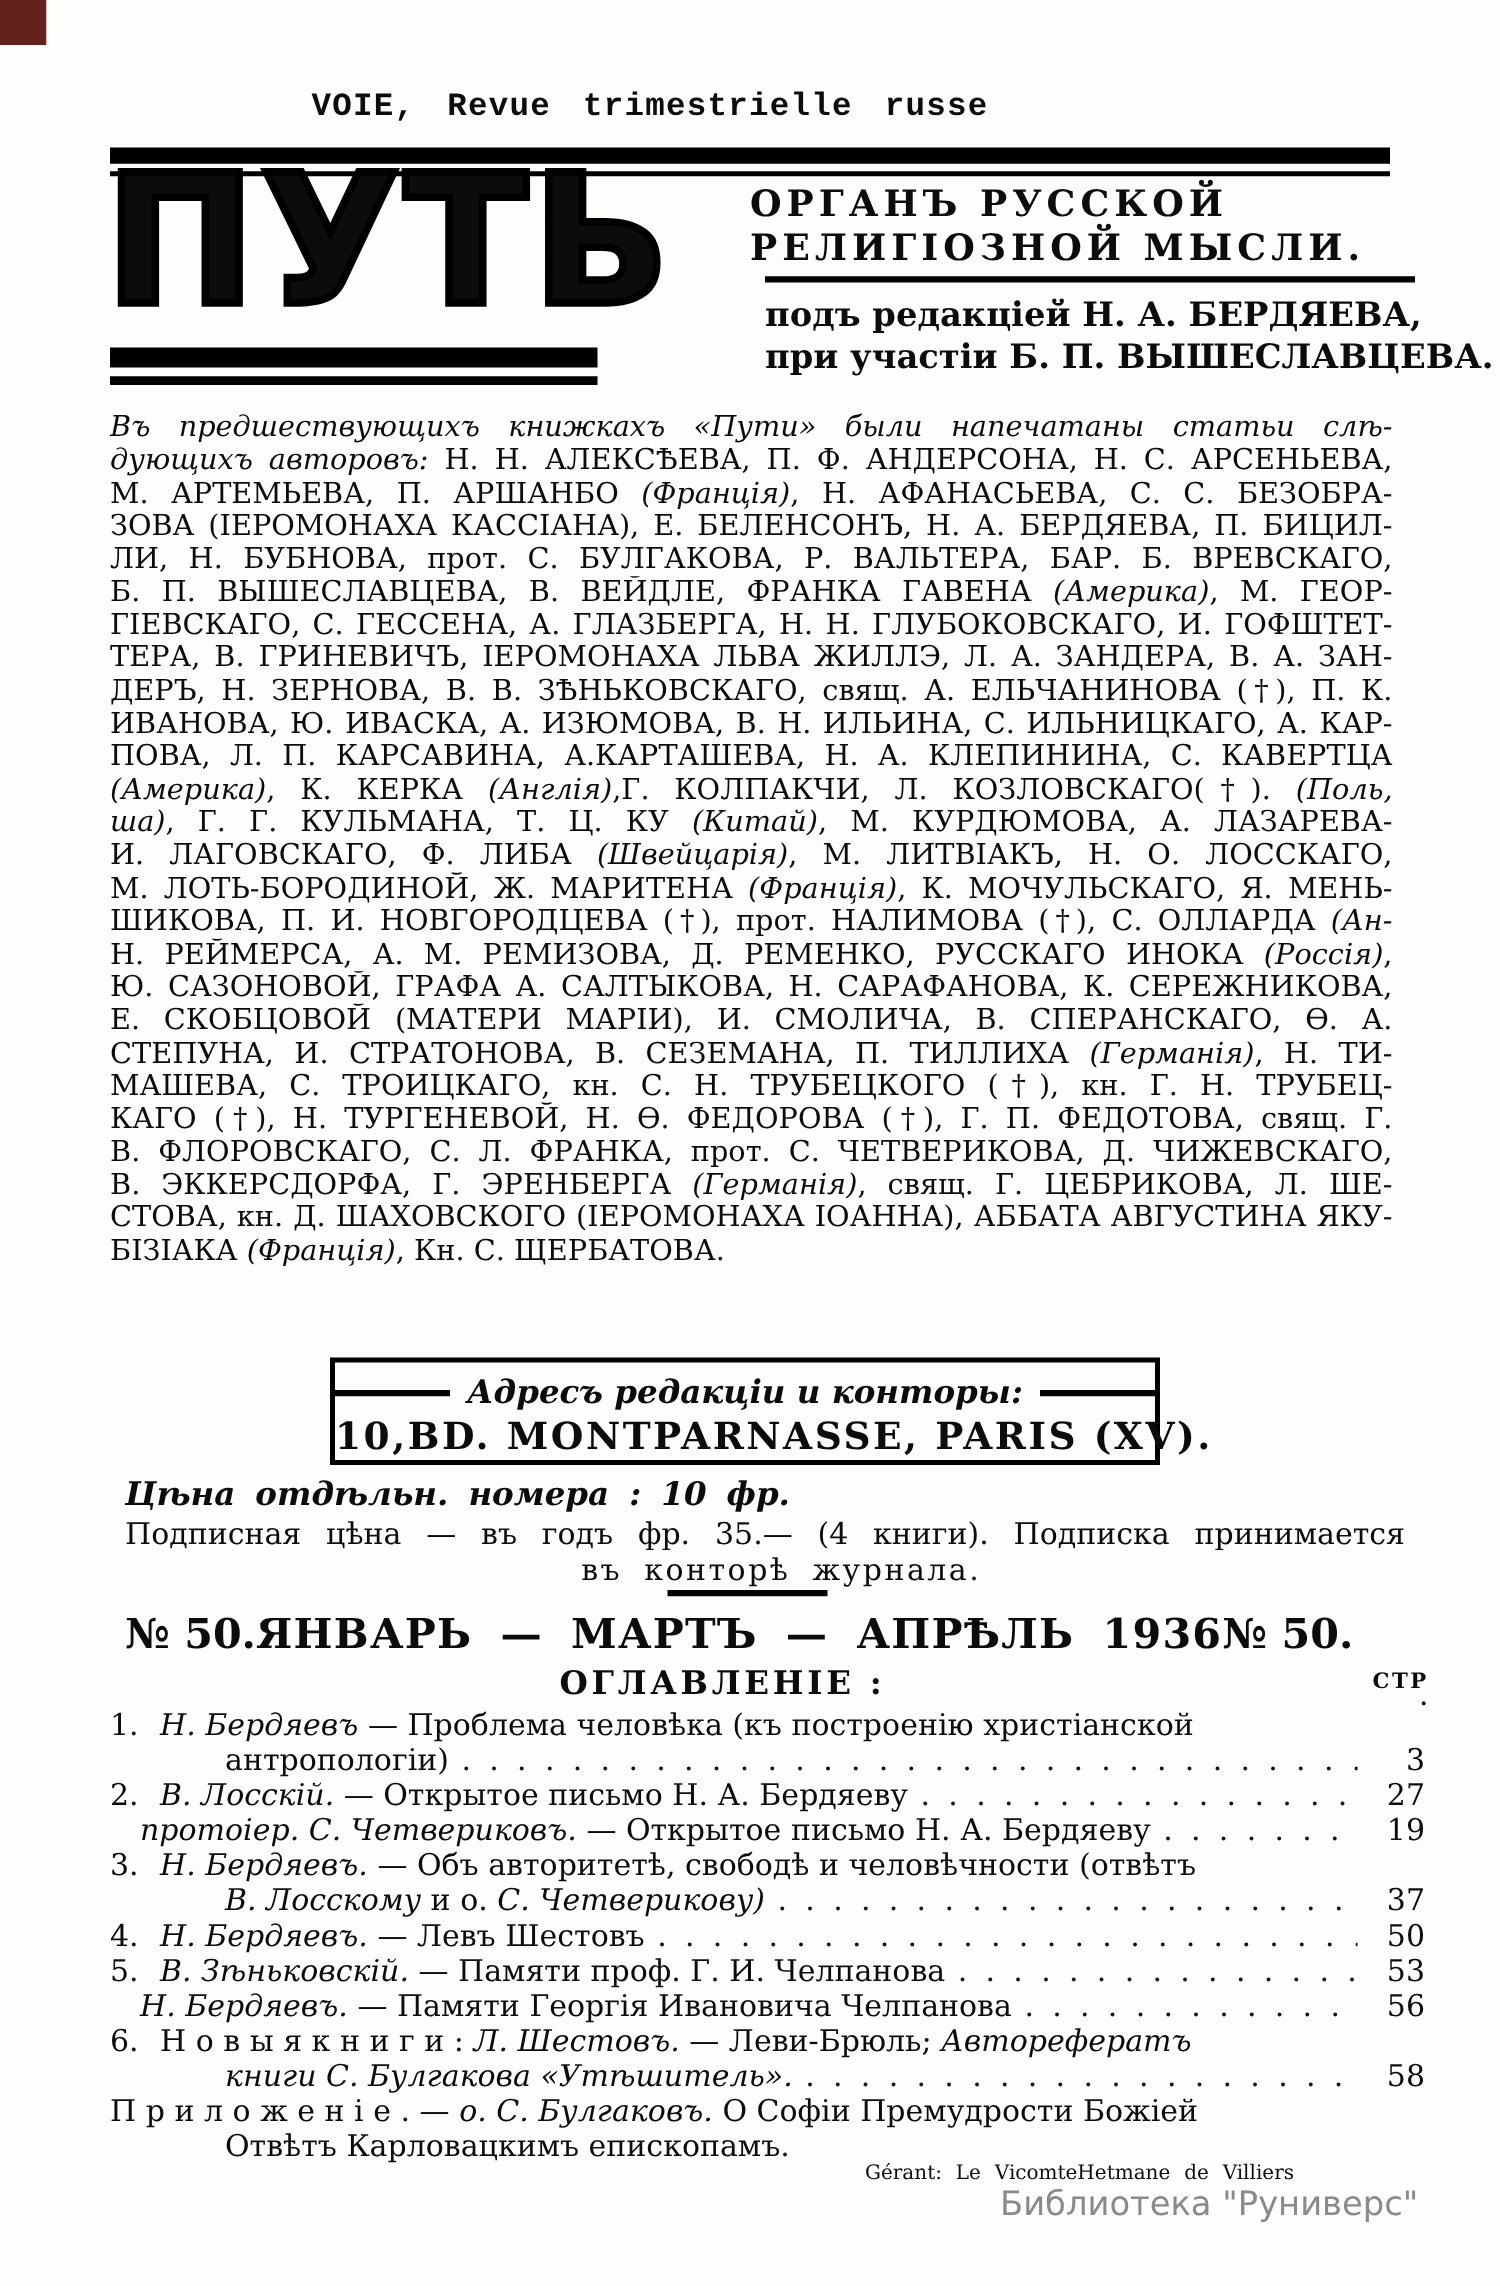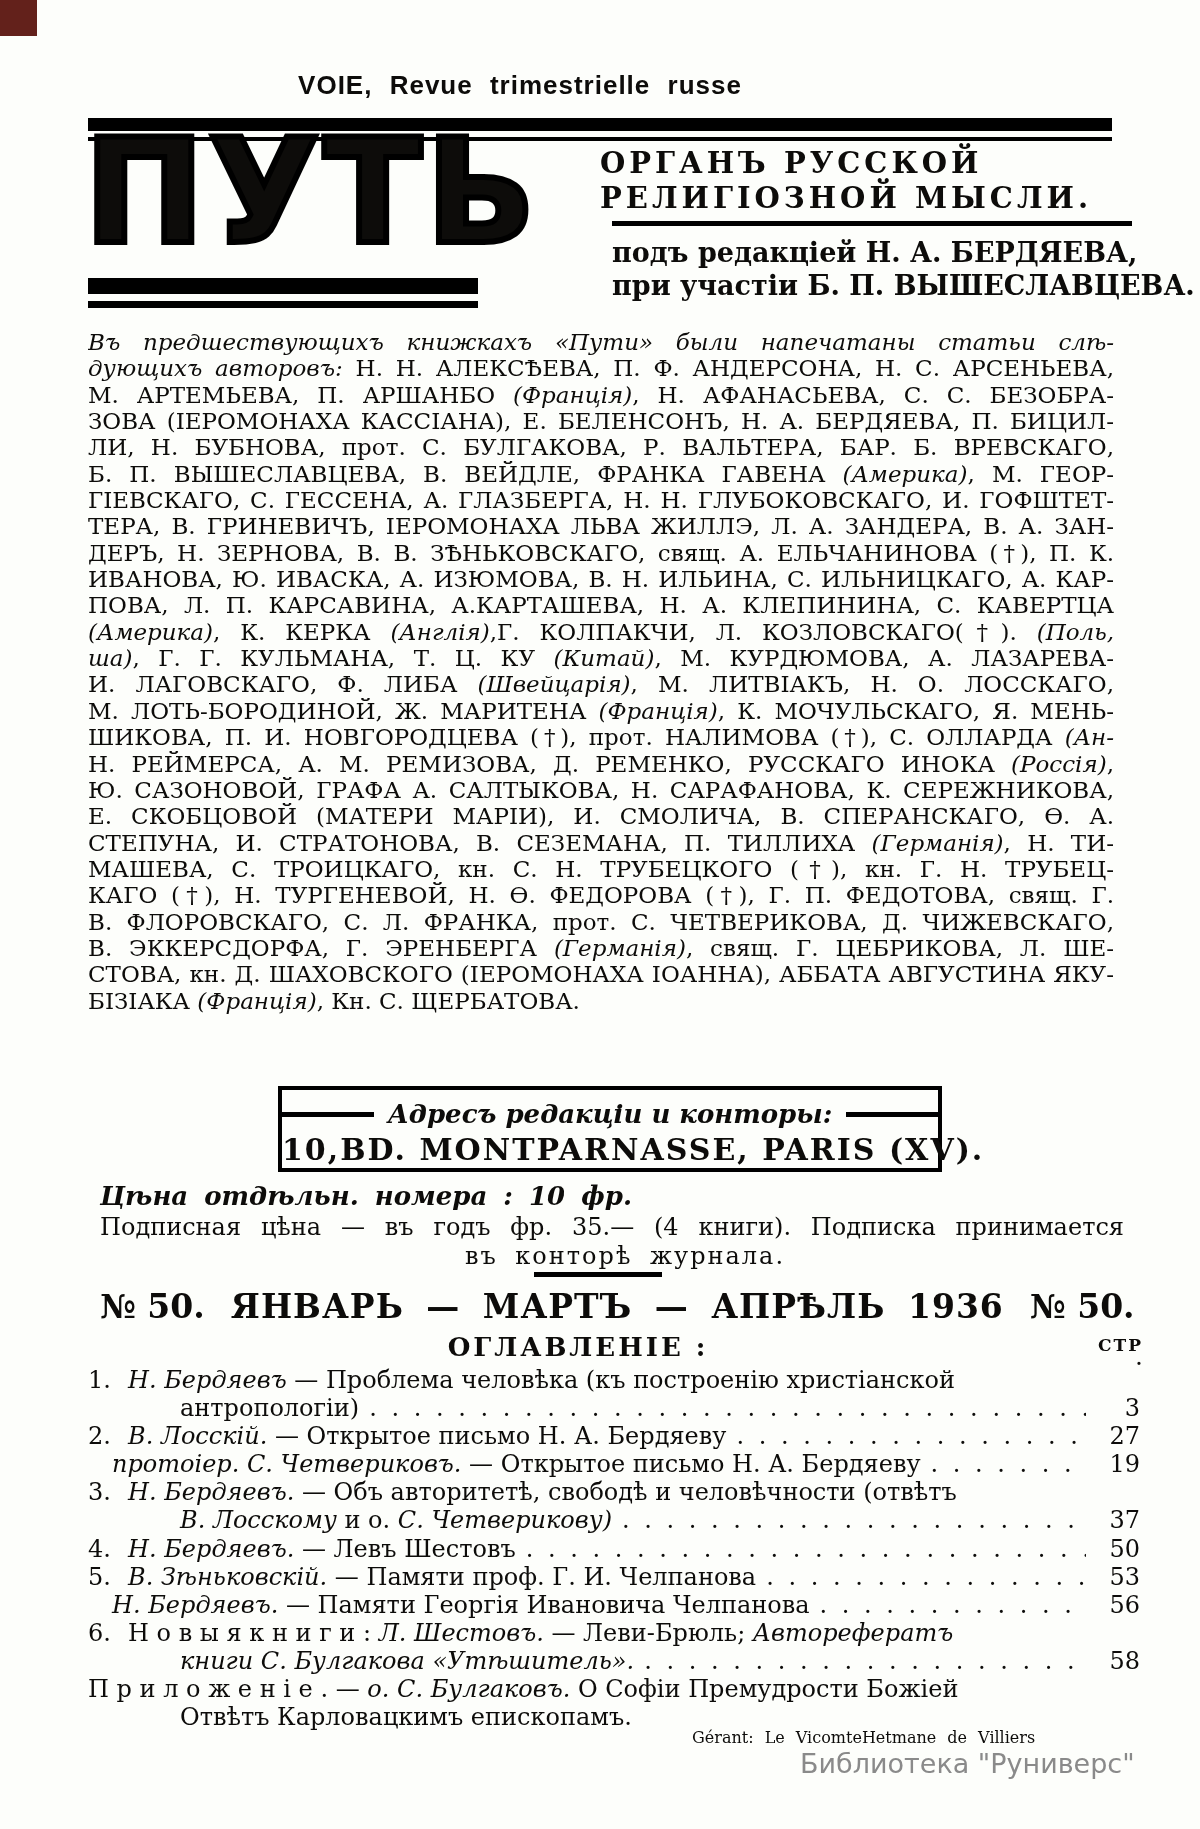--- a/index.html
+++ b/index.html
@@ -4,57 +4,57 @@
 <style>
   html,body{margin:0;padding:0;}
   body{width:1200px;height:1829px;background:#e8e8e8;}
   .page{position:relative;width:1200px;height:1829px;background:#fdfefb;color:#0d0c0a;
         font-family:"DejaVu Serif",serif;overflow:hidden;}
   .abs{position:absolute;}
   
   .corner-mark{left:0;top:0;width:37px;height:36px;background:#63211b;}
   
   .voie{left:88px;top:70px;width:1024px;box-sizing:border-box;padding-right:160px;text-align:center;
-        font-family:Liberation Sans, sans-serif;font-weight:bold;font-size:26px;letter-spacing:1px;word-spacing:9px;}
+        font-family:Liberation Mono, monospace;font-weight:bold;font-size:26px;letter-spacing:1px;word-spacing:9px;}
   
   .bar{background:#000;}
   .rule-a{left:88px;top:118px;width:1024px;height:13px;}
   .rule-b{left:88px;top:137px;width:1024px;height:4px;}
   
   .put-title{left:84px;top:120px;font-family:"DejaVu Sans",sans-serif;font-weight:bold;font-size:144px;
              line-height:1;letter-spacing:4px;-webkit-text-stroke:6px #000;}
   .title-bar1{left:88px;top:278px;width:390px;height:16px;}
   .title-bar2{left:88px;top:301px;width:390px;height:7px;}
   .organ{left:600px;top:146px;width:545px;text-align:left;font-weight:bold;font-size:29px;
          line-height:35px;letter-spacing:4px;white-space:nowrap;}
   .organ-rule{left:612px;top:221px;width:520px;height:5px;}
   .editors{left:612px;top:236px;font-weight:bold;font-size:27px;line-height:33px;white-space:nowrap;}
   
   .authors{left:88px;top:329px;width:1026px;font-size:23px;}
   .pline{height:26.35px;line-height:26.3px;text-align:justify;text-align-last:justify;
          overflow:hidden;white-space:normal;}
   .pline.last{text-align-last:left;}
   
-  .addr-box{left:278px;top:1086px;width:664px;height:86px;border:4px solid #000;box-sizing:border-box;
+  .addr-box{left:264px;top:1086px;width:664px;height:86px;border:4px solid #000;box-sizing:border-box;
             text-align:center;}
   .addr-cap-row{display:flex;align-items:center;justify-content:center;gap:14px;margin-top:9px;}
   .addr-dash{width:118px;height:5px;background:#000;}
   .addr-cap{font-style:italic;font-weight:bold;font-size:26px;white-space:nowrap;}
   .addr-line{font-weight:bold;font-size:30px;letter-spacing:2px;margin-top:3px;white-space:nowrap;}
   
   .price{left:100px;top:1181px;width:1024px;box-sizing:border-box;padding-right:130px;text-align:left;
          font-style:italic;font-weight:bold;font-size:26px;word-spacing:7px;}
   .sub1{left:100px;top:1213px;width:1024px;height:27px;overflow:hidden;font-size:24px;
         text-align:justify;text-align-last:justify;}
   .sub2{left:88px;top:1242px;width:1024px;box-sizing:border-box;padding-left:50px;text-align:center;
         font-size:24px;letter-spacing:2px;word-spacing:8px;}
   .mini-rule{left:534px;top:1272px;width:128px;height:5px;}
   
   .issue{left:100px;top:1287px;width:962px;display:flex;justify-content:space-between;
-         font-weight:bold;font-size:33px;white-space:nowrap;gap:26px;}
+         font-weight:bold;font-size:33px;white-space:nowrap;}
   .issue-mid{word-spacing:10px;letter-spacing:1px;}
   
   .toc-head{left:88px;top:1332px;width:1024px;box-sizing:border-box;padding-right:44px;text-align:center;
             font-weight:bold;font-size:26px;letter-spacing:3px;}
   .toc-col{left:1098px;top:1335px;font-weight:bold;font-size:17px;letter-spacing:2px;}
   .toc-col-dot{left:1136px;top:1349px;font-weight:bold;font-size:17px;}
   .toc{left:88px;top:1366px;width:1052px;font-size:24px;}
   .toc-row{display:flex;align-items:baseline;height:28.1px;line-height:28px;white-space:nowrap;}
   .toc-row.ind1{padding-left:24px;}
   .toc-row.ind2{padding-left:92px;}

